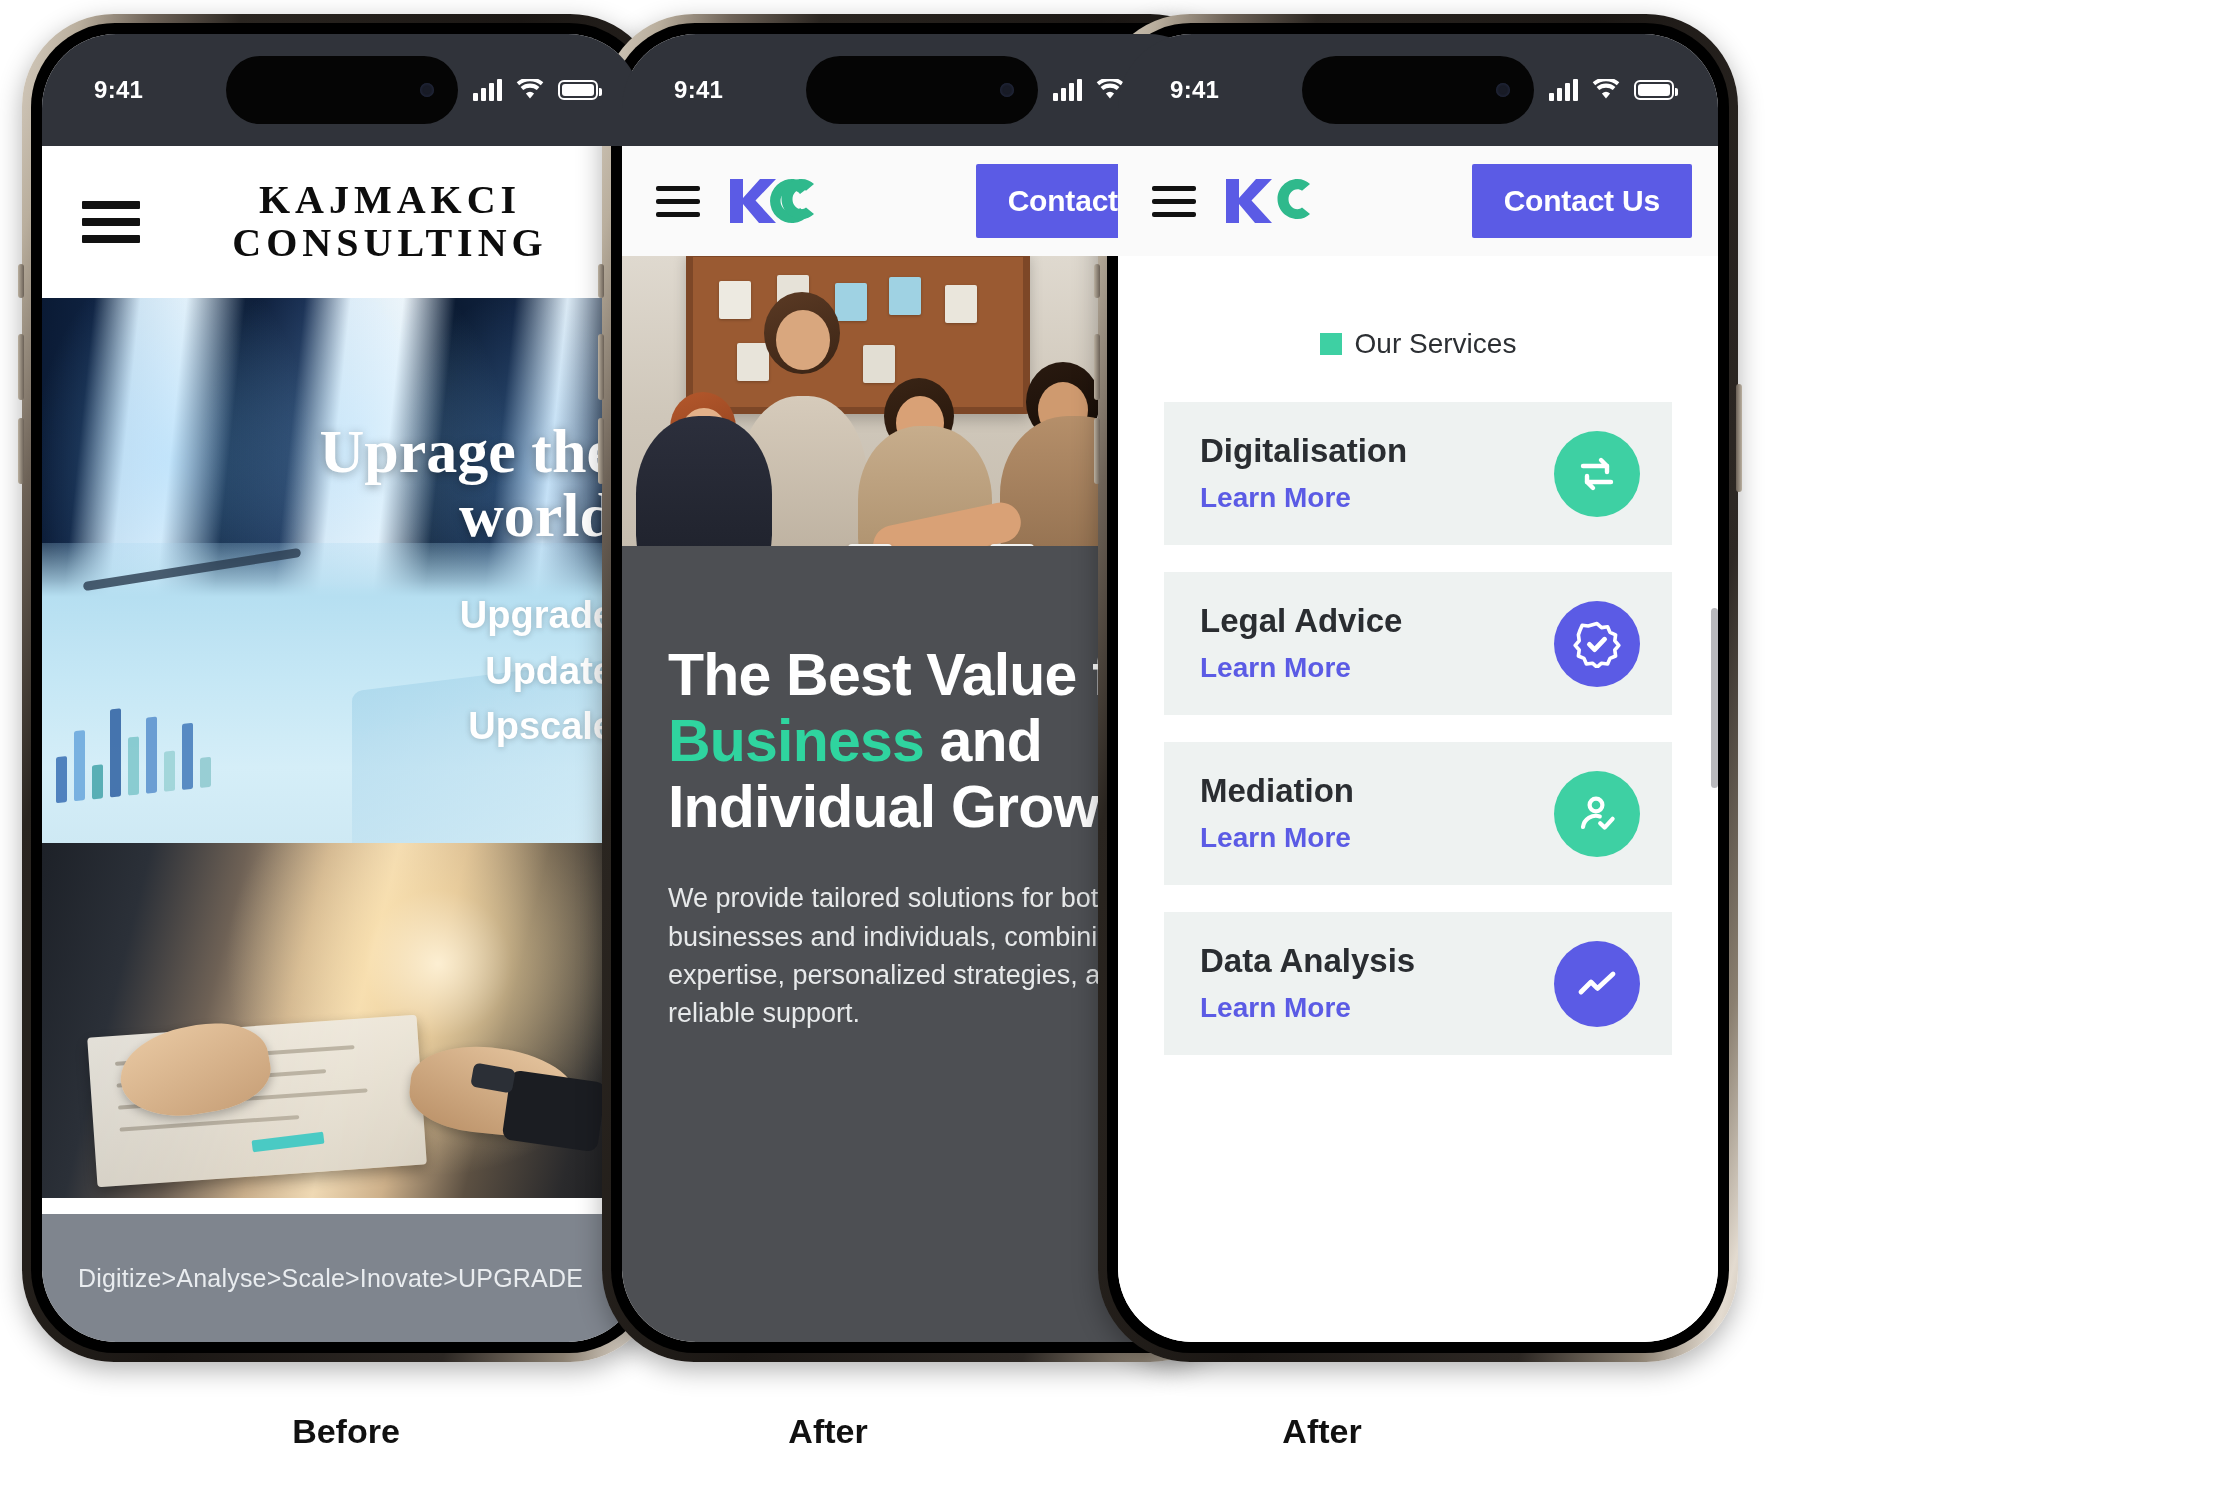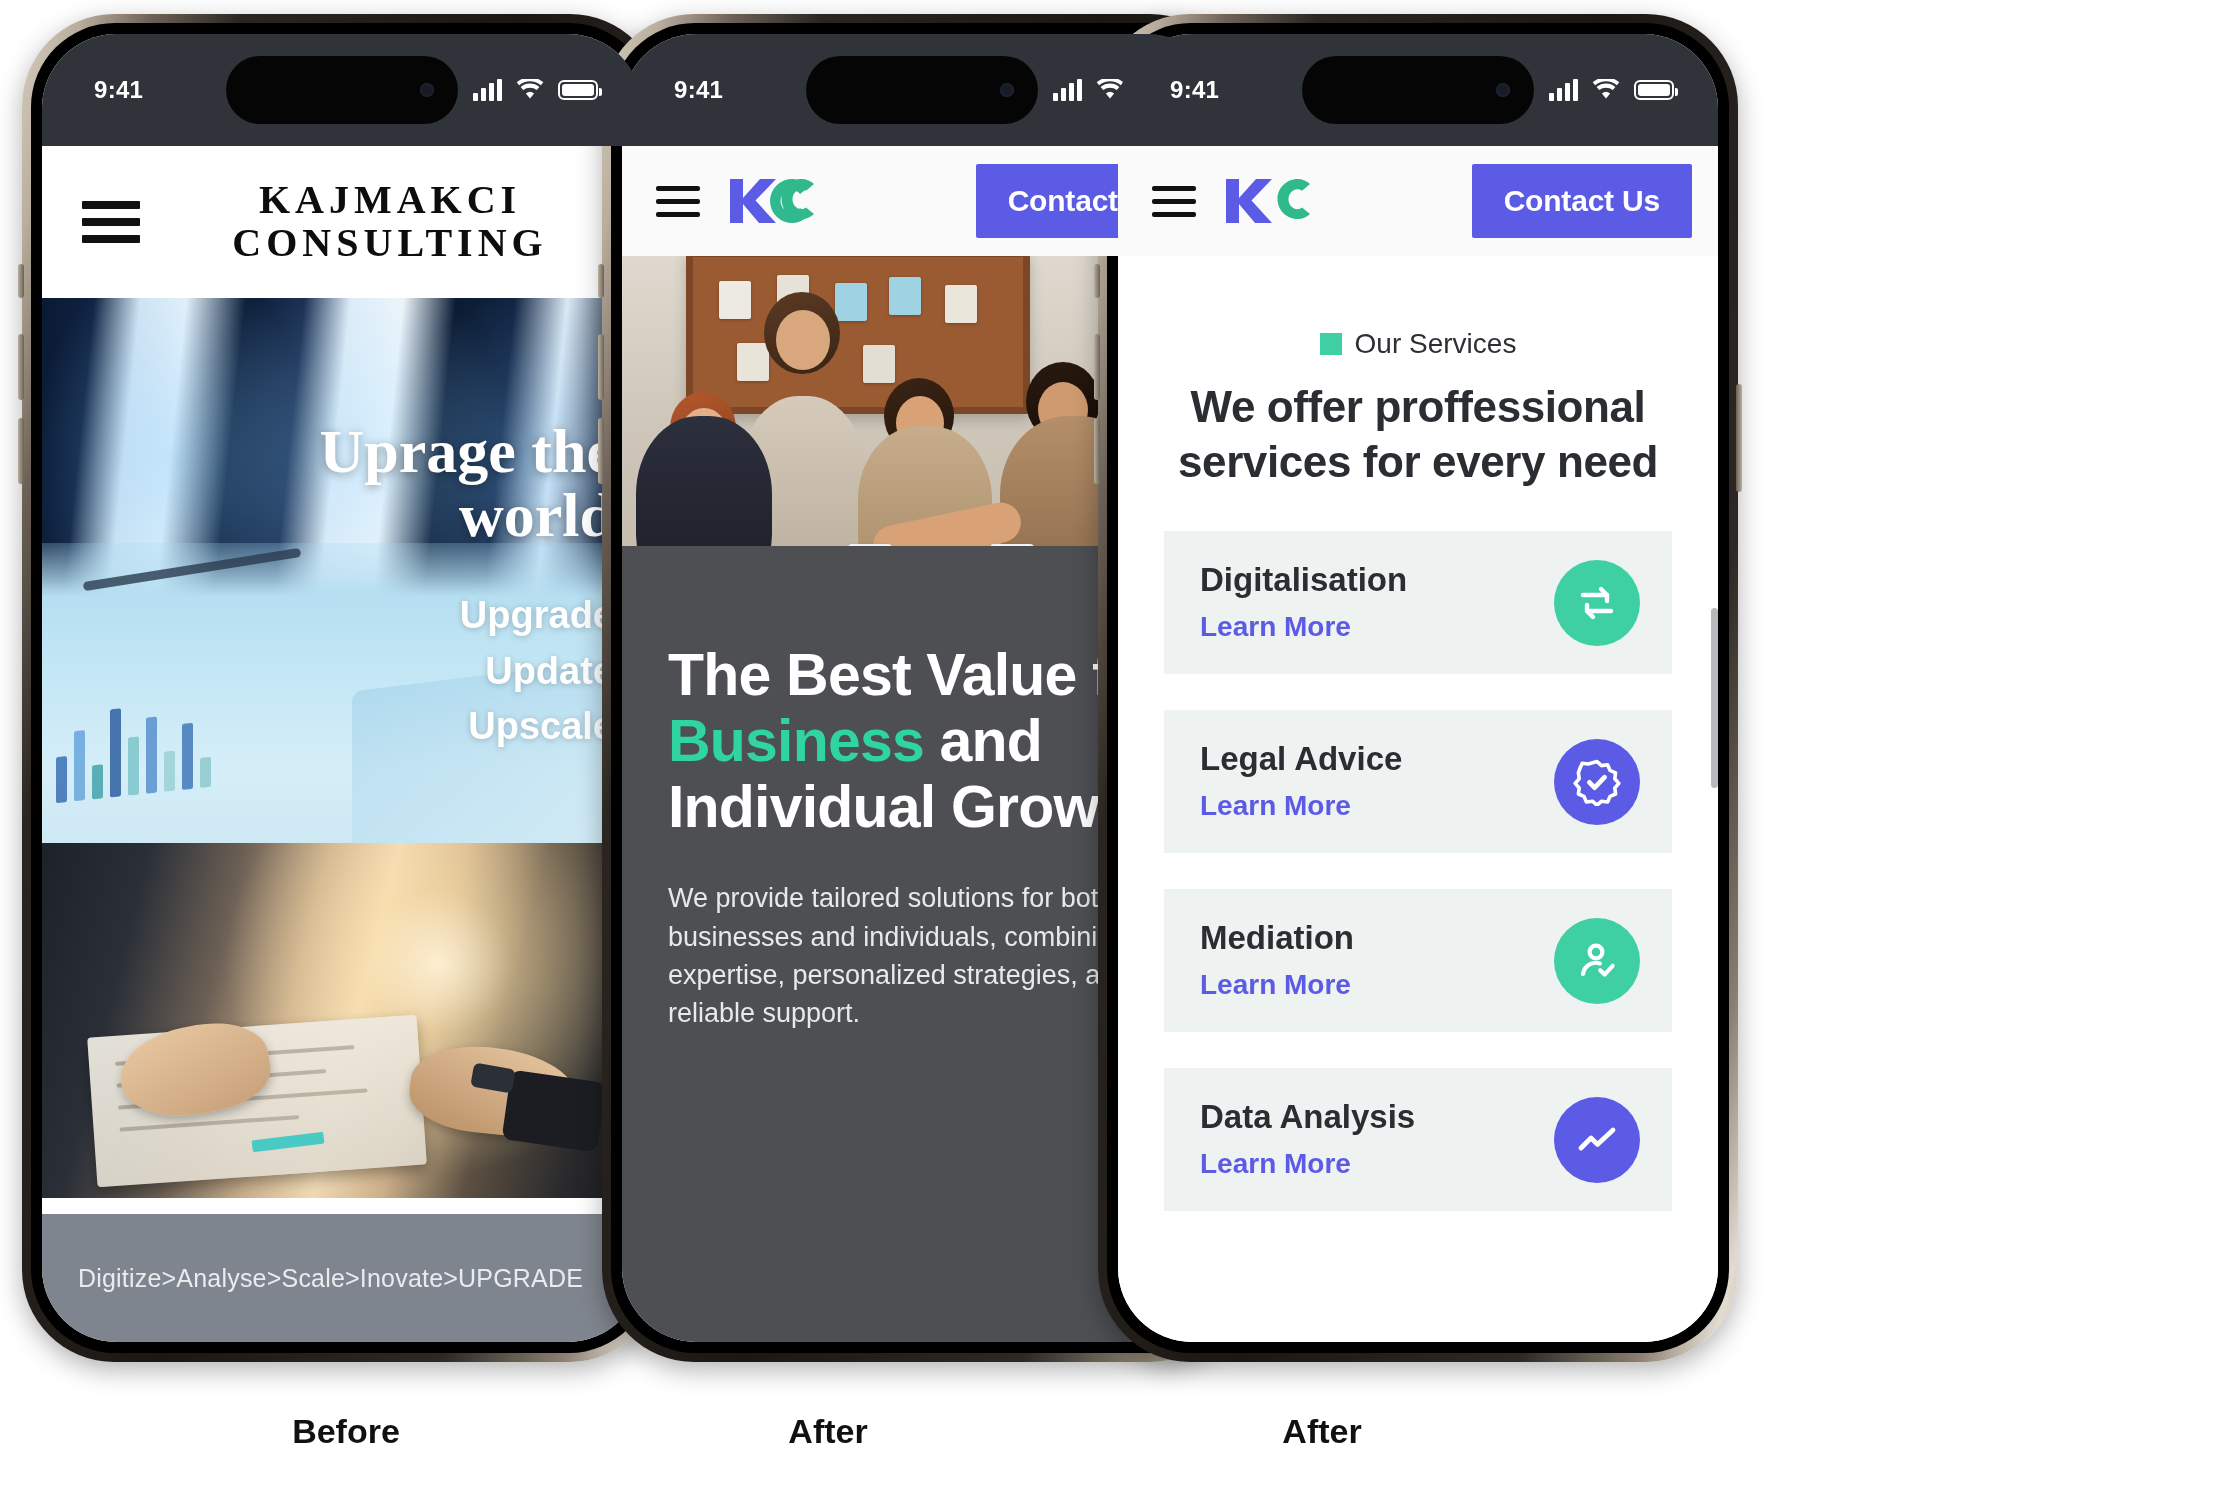--- a/index.html
+++ b/index.html
@@ -208,21 +208,21 @@
   .p3-body{background:#fff;height:100%;position:relative;}
   .p3-eyebrow{
     display:flex;align-items:center;justify-content:center;gap:13px;margin-top:72px;
   }
   .sq{width:22px;height:22px;background:#3ED0A3;display:block;flex:0 0 22px;}
   .p3-eyebrow span{font-size:28px;color:#2c2f33;}
   .p3-title{
     margin:20px auto 0;max-width:540px;text-align:center;
     font-size:44px;font-weight:700;color:#2a2d31;line-height:1.24;letter-spacing:-.4px;
   }
-  .cards{margin-top:42px;padding:0 46px;box-sizing:border-box;display:flex;flex-direction:column;gap:36px;}
+  .cards{margin-top:42px;padding:0 46px;box-sizing:border-box;display:flex;flex-direction:column;gap:27px;}
   .card{
     background:#eef2f1;height:143px;display:flex;align-items:center;
     padding:0 32px 0 36px;box-sizing:border-box;cursor:pointer;
   }
   .card-txt{flex:1;}
   .card-title{font-size:33px;font-weight:700;color:#2a2d31;line-height:1.1;}
   .card-link{margin-top:13px;font-size:28px;font-weight:700;color:#5B5BE5;}
   .card-ic{width:86px;height:86px;border-radius:50%;display:flex;align-items:center;justify-content:center;flex:0 0 86px;}
 
   
@@ -487,21 +487,20 @@
             <button class="contact-btn">Contact Us</button>
           </div>
 
           <div class="p3-body">
             <div class="scrollbar" style="top:280px;height:180px;"></div>
 
             <div class="p3-eyebrow">
               <i class="sq"></i>
               <span>Our Services</span>
             </div>
-            <div class="p3-title">We offer proffessional services for every need</div>
 
             <div class="cards">
 
               <div class="card">
                 <div class="card-txt">
                   <div class="card-title">Digitalisation</div>
                   <div class="card-link">Learn More</div>
                 </div>
                 <div class="card-ic" style="background:#3ED0A3">
                   <svg width="48" height="48" viewBox="0 0 24 24" fill="none" stroke="#fff" stroke-width="2.2" stroke-linecap="round" stroke-linejoin="round">

